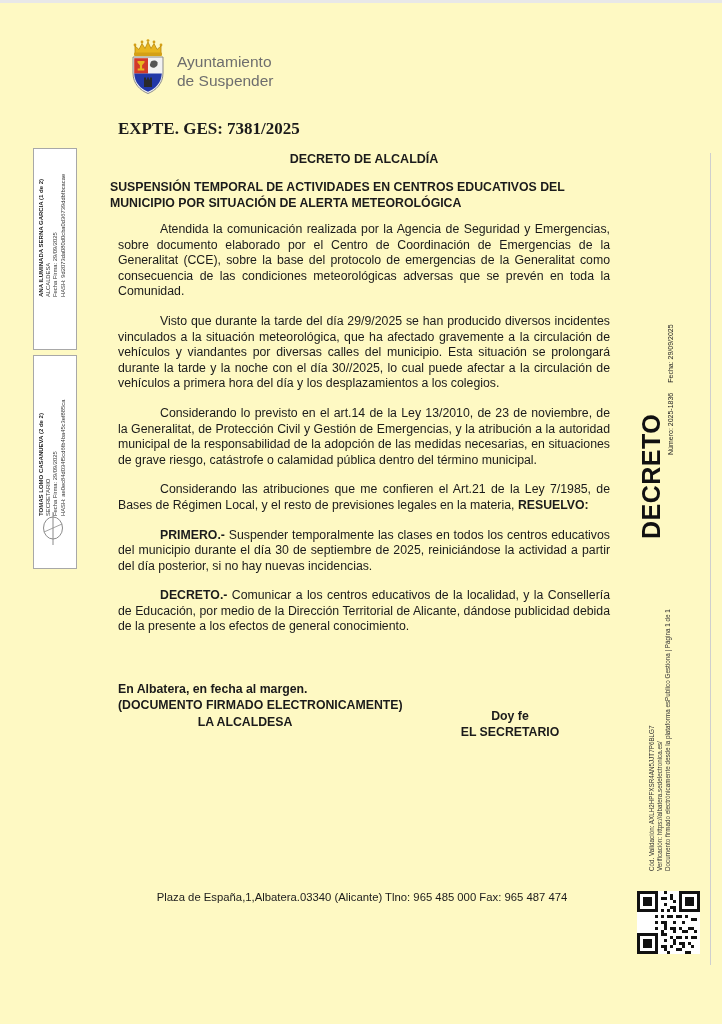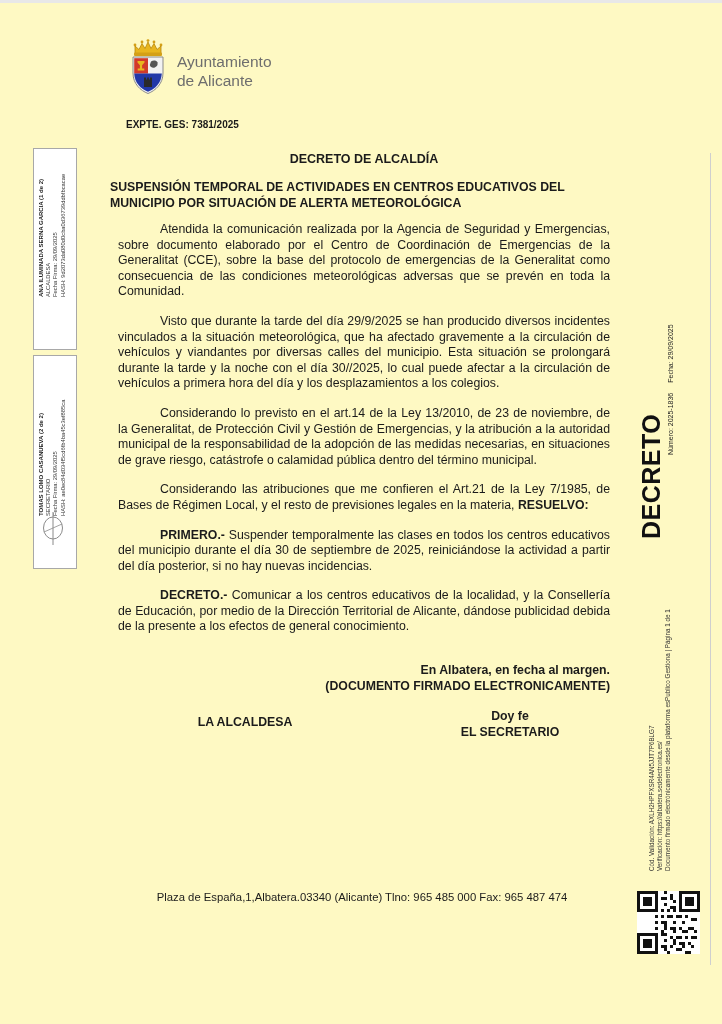--- a/index.html
+++ b/index.html
@@ -3,30 +3,30 @@
 <meta charset="utf-8">
 <style>
   html,body{margin:0;padding:0;background:#e8e8e8;}
   .page{
     position:relative;width:722px;height:1024px;margin:3px auto;background:#fef9c3;
     font-family:"Liberation Sans",sans-serif;color:#1b1b1b;overflow:hidden;
   }
   
   .crest{position:absolute;left:127px;top:36px;}
   .org-name{position:absolute;left:177px;top:49px;font-size:15.5px;line-height:19px;color:#6e6e6e;font-weight:500;}
-  .expte{position:absolute;left:126px;top:116px;font-size:10px;font-weight:700;}
+  .expte{position:absolute;left:118px;top:116px;font-size:17px;font-weight:700;font-family:Liberation Serif, serif;}
   
   .doc-title{position:absolute;left:118px;top:149px;width:492px;text-align:center;font-size:12.5px;font-weight:700;}
   .doc-subtitle{position:absolute;left:110px;top:177px;width:508px;font-size:12.3px;font-weight:700;line-height:15.5px;}
   
   .body-text{position:absolute;left:118px;top:219px;width:492px;font-size:12.3px;line-height:15.6px;text-align:justify;}
   .body-text p{margin:0 0 14px 0;text-indent:42px;}
   .b{font-weight:700;}
   
-  .sig-center{position:absolute;left:118px;top:660px;width:492px;text-align:right;font-size:12.3px;font-weight:700;line-height:15.5px;}
+  .sig-center{position:absolute;left:118px;top:679px;width:492px;text-align:left;font-size:12.3px;font-weight:700;line-height:15.5px;}
   .sig-left{position:absolute;left:150px;top:712px;width:190px;text-align:center;font-size:12.3px;font-weight:700;}
   .sig-right{position:absolute;left:410px;top:706px;width:200px;text-align:center;font-size:12.3px;font-weight:700;line-height:15.5px;}
   
   .footer{position:absolute;left:100px;top:886px;width:524px;text-align:center;font-size:11.3px;line-height:17px;color:#1b1b1b;}
   
   .stamp-box{position:absolute;left:33px;width:42px;border:1px solid #a8a8a8;background:#fff;}
   .stamp1{top:145px;height:200px;}
   .stamp2{top:352px;height:212px;}
   .vstrip{position:absolute;left:0;transform-origin:0 0;transform:rotate(-90deg);}
   .stamp-strip{padding:4px 0 0 52px;}
@@ -60,21 +60,21 @@
       <path d="M6,18 h30 v16 c0,11 -7.5,17.5 -15,20.5 c-7.5,-3 -15,-9.5 -15,-20.5 Z" fill="#f2f2f2" stroke="#8a8a8a" stroke-width="1"></path>
       <rect x="7.2" y="19.2" width="13.8" height="15.4" fill="#d23a2a"></rect>
       <path d="M10.5,22 h7 v1.6 l-2.4,2.6 v3.2 h2.2 v2 h-6.6 v-2 h2.2 v-3.2 l-2.4,-2.6 Z" fill="#e8b61e"></path>
       <path d="M24,22.5 c2.2,-1.6 5.6,-1.2 6.4,0.8 c0.8,2.2 -0.4,4.4 -2.6,5.2 c-2.2,0.8 -4.4,-0.2 -5,-2.4 Z" fill="#555"></path>
       <path d="M7.2,34.6 h27.6 c-0.4,9.4 -6.6,15.4 -13.8,18.2 c-7.2,-2.8 -13.4,-8.8 -13.8,-18.2 Z" fill="#2238a8"></path>
       <path d="M17,38.5 h2 v2 h1.2 v-2 h1.6 v2 h1.2 v-2 h2 v9.5 h-8 Z" fill="#2a2a2a"></path>
     </svg>
   </div>
   <div class="org-name">
     <div>Ayuntamiento</div>
-    <div>de Alicante</div>
+    <div>de Suspender</div>
   </div>
 
   <div class="expte">EXPTE. GES: 7381/2025</div>
 
   <div class="doc-title">DECRETO DE ALCALDÍA</div>
   <div class="doc-subtitle">SUSPENSIÓN TEMPORAL DE ACTIVIDADES EN CENTROS EDUCATIVOS DEL MUNICIPIO POR SITUACIÓN DE ALERTA METEOROLÓGICA</div>
 
   <div class="body-text">
     <p><span class="b"></span><span>Atendida la comunicación realizada por la Agencia de Seguridad y Emergencias, sobre documento elaborado por el Centro de Coordinación de Emergencias de la Generalitat (CCE), sobre la base del protocolo de emergencias de la Generalitat como consecuencia de las condiciones meteorológicas adversas que se prevén en toda la Comunidad.</span><span class="b"></span></p>
     <p><span class="b"></span><span>Visto que durante la tarde del día 29/9/2025 se han producido diversos incidentes vinculados a la situación meteorológica, que ha afectado gravemente a la circulación de vehículos y viandantes por diversas calles del municipio. Esta situación se prolongará durante la tarde y la noche con el día 30//2025, lo cual puede afectar a la circulación de vehículos a primera hora del día y los desplazamientos a los colegios.</span><span class="b"></span></p>

